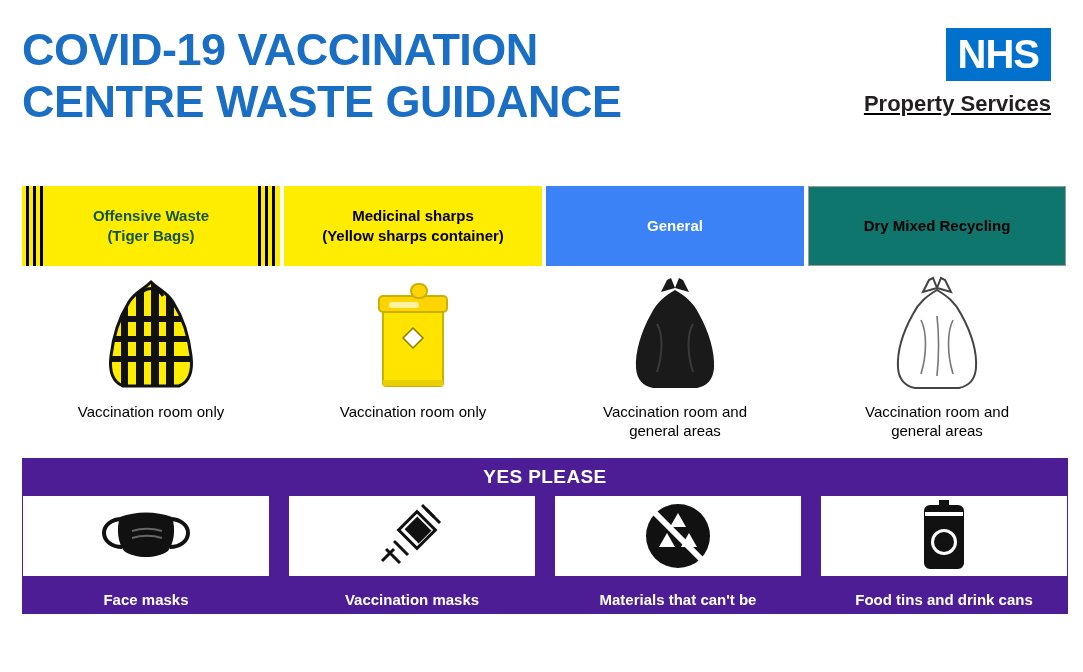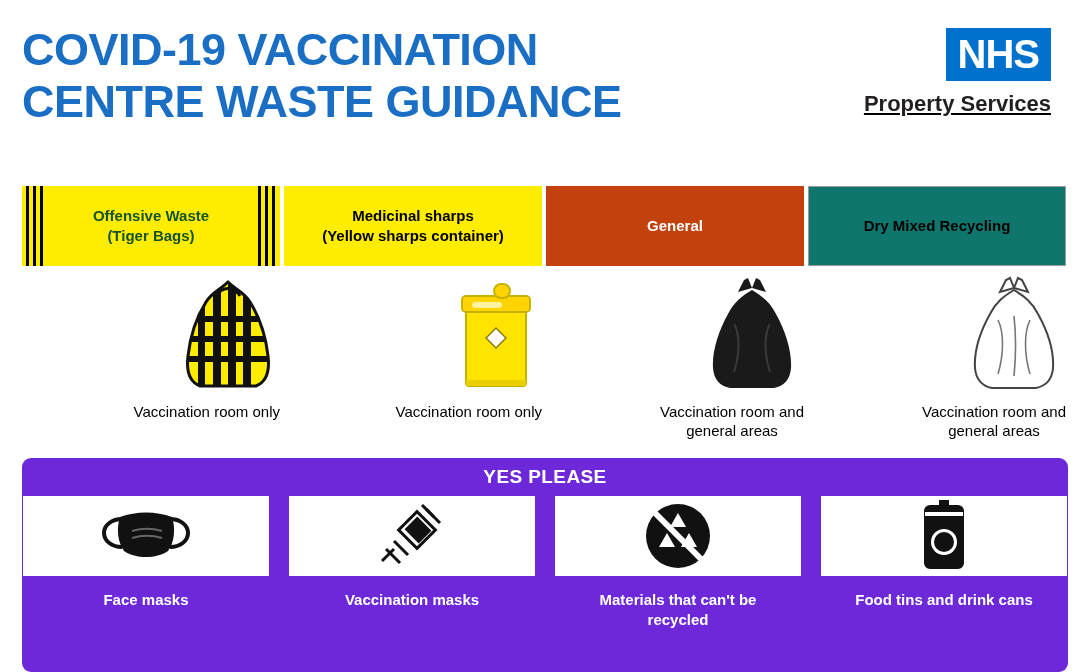--- a/index.html
+++ b/index.html
@@ -84,37 +84,37 @@
   .cat.tiger .stripes-left,
   .cat.tiger .stripes-right {
     position: absolute;
     top: 0; bottom: 0;
     width: 18px;
     background: repeating-linear-gradient(90deg,#000 0 3px,#ffed00 3px 7px);
   }
   .cat.tiger .stripes-left { left: 4px; }
   .cat.tiger .stripes-right { right: 4px; }
   .cat.yellow { background: #ffed00; color: #000; }
-  .cat.black { background: #c2410c; color: #ffffff; }
+  .cat.black { background: #3b82f6; color: #ffffff; }
   .cat.white { background: #0f766e; color: #000000; border: 1px solid #9a9a9a; }
   .cat span { position: relative; z-index: 2; white-space: pre-line; }
 
   
   .loc-row {
     position: absolute;
     top: 272px; left: 22px;
     width: 1046px;
     display: flex;
     gap: 4px;
   }
   .loc-cell {
     width: 258px;
     display: flex;
     flex-direction: column;
-    align-items: flex-end;
+    align-items: center;
   }
   .icon-area {
     height: 122px;
     display: flex;
     align-items: flex-end;
     justify-content: center;
   }
   .loc-text {
     margin-top: 8px;
     text-align: center;
@@ -123,23 +123,22 @@
     color: #000;
     white-space: pre-line;
   }
 
   
   .yes-panel {
     position: absolute;
     left: 22px;
     top: 458px;
     width: 1046px;
-    height: 214px;
-    background: #6d28d9;
-    border-radius: 9px;
+    height: 156px;
+    background: #4c1d95;
   }
   .yes-title {
     height: 38px;
     display: flex;
     align-items: center;
     justify-content: center;
     color: #ffffff;
     font-weight: bold;
     font-size: 19px;
     letter-spacing: 0.4px;

